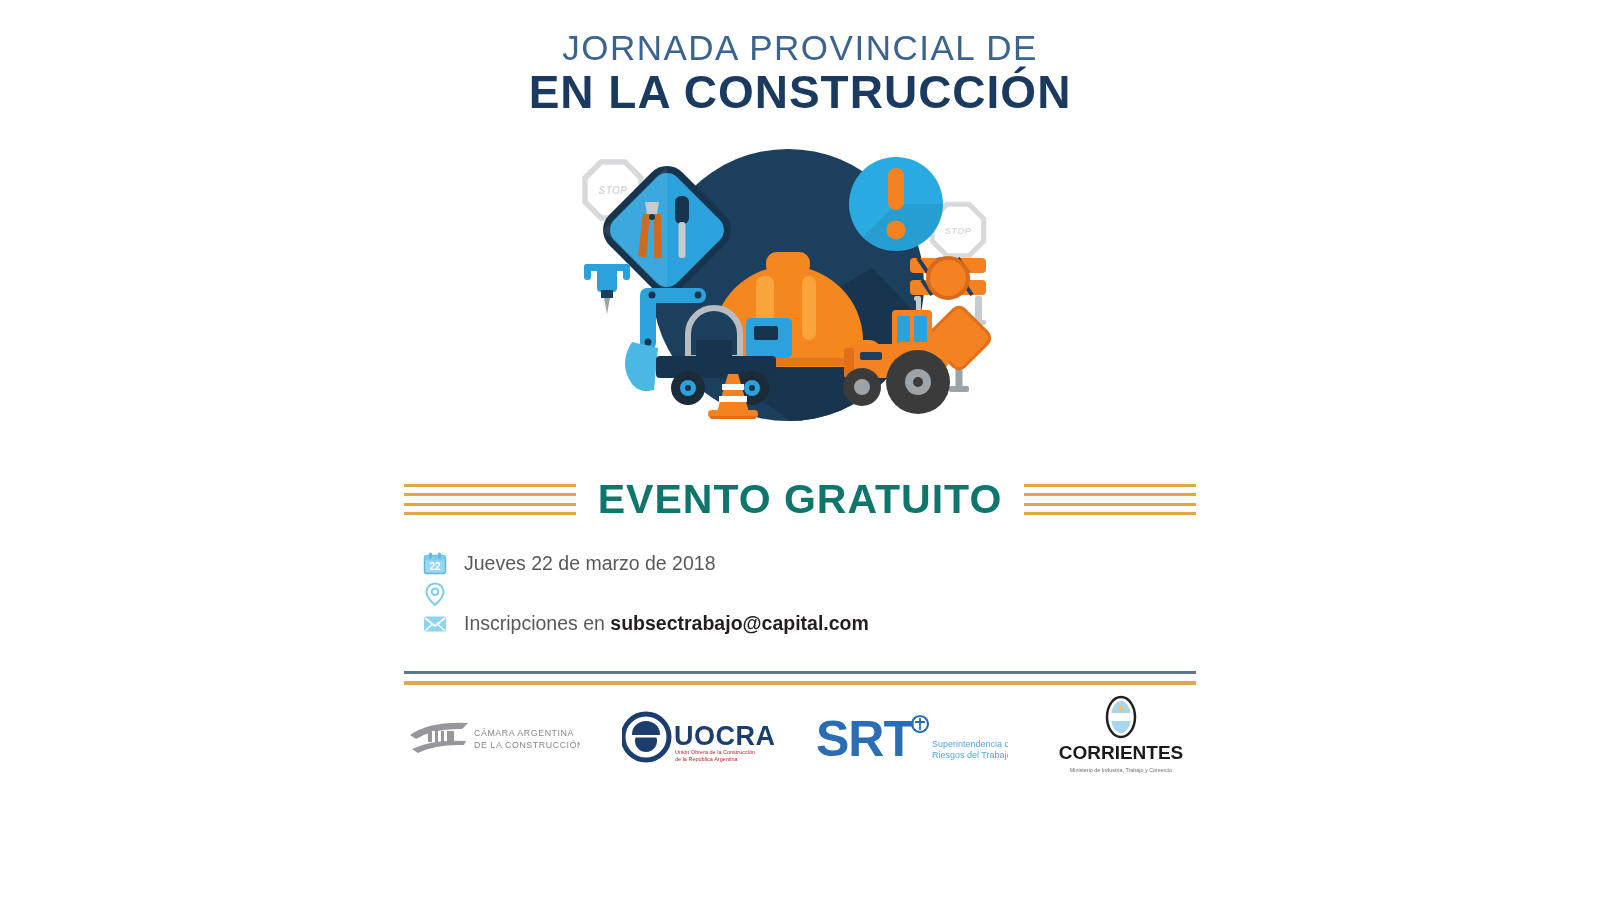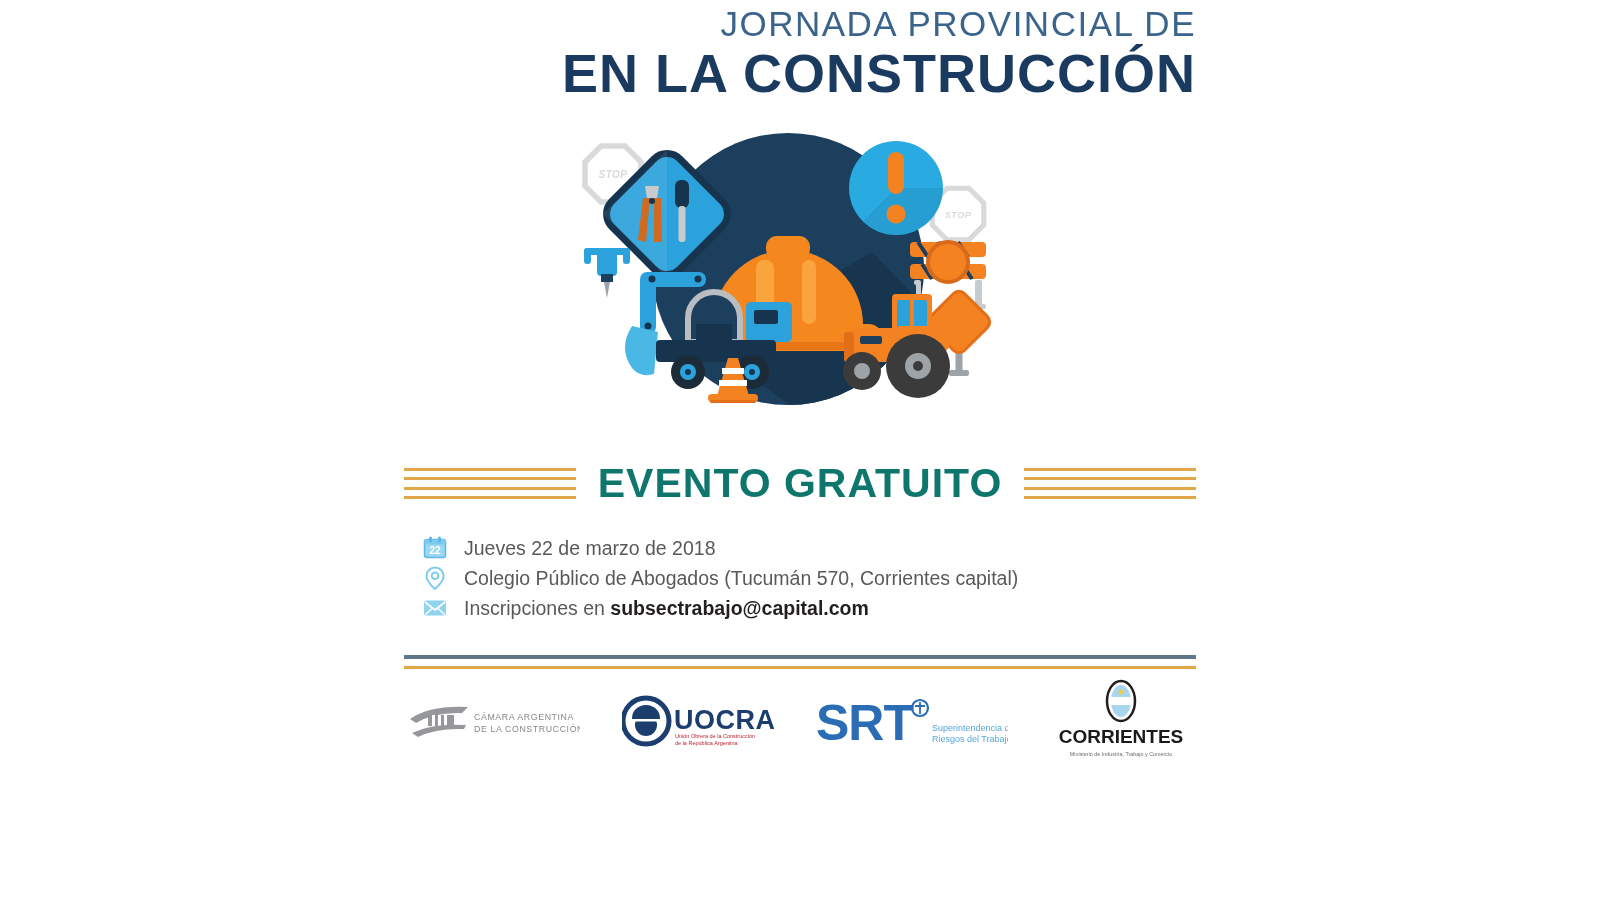--- a/index.html
+++ b/index.html
@@ -1,24 +1,24 @@
 <!DOCTYPE html>
 <html><head>
 <meta charset="utf-8">
 <style>
   html,body{margin:0;padding:0;background:#fff;}
   .page{position:relative;width:1600px;height:900px;background:#ffffff;overflow:hidden;
         font-family:"Liberation Sans", sans-serif;}
   .poster{position:absolute;left:50%;top:0;transform:translateX(-50%);width:792px;}
 
   
-  .title{ text-align:right; margin-top:4px; }
+  .title{ text-align:center; margin-top:28px; }
   .t1{ font-size:35px; color:#3B648C; letter-spacing:1.5px; font-weight:400; }
   .t2{ font-size:55px; color:#1B3A5F; font-weight:bold; letter-spacing:1px; line-height:1.08; margin-top:6px; }
-  .t3{ font-size:54px; color:#1B3A5F; font-weight:bold; letter-spacing:1px; line-height:1.08; }
+  .t3{ font-size:46px; color:#1B3A5F; font-weight:bold; letter-spacing:1px; line-height:1.08; }
 
   
   .illustration{ margin-top:24px; text-align:center; height:298px;font-style:italic; }
 
   
   .banner{ display:flex; align-items:center; gap:22px; margin-top:36px; }
   .gold-lines{ flex:1; height:31px;
     background:repeating-linear-gradient(to bottom, #DFA94A 0 3px, transparent 3px 9.33px); }
   .banner-text{ font-size:41px; font-weight:bold; color:#0f766e; letter-spacing:1px; white-space:nowrap; }
 
@@ -195,21 +195,20 @@
         </svg>
         <span class="detail-text">Jueves 22 de marzo de 2018</span>
       </div>
 
 
       <div class="detail-row">
         <svg width="26" height="26" viewBox="0 0 26 26">
           <path d="M13,2.5 C8,2.5 4.5,6.3 4.5,11 C4.5,16.5 13,24 13,24 C13,24 21.5,16.5 21.5,11 C21.5,6.3 18,2.5 13,2.5 Z" fill="#FFFFFF" stroke="#7ECBEE" stroke-width="2"></path>
           <circle cx="13" cy="10.8" r="3.3" fill="none" stroke="#7ECBEE" stroke-width="2"></circle>
         </svg>
-        <span class="detail-text">Colegio Público de Abogados (Tucumán 570, Corrientes capital)</span>
       </div>
 
       <div class="detail-row">
         <svg width="26" height="26" viewBox="0 0 26 26">
           <rect x="2" y="5.5" width="22" height="15" rx="2" fill="#8ED3F0"></rect>
           <path d="M3,7 L13,15 L23,7" stroke="#FFFFFF" stroke-width="1.8" fill="none"></path>
           <path d="M3.5,19.5 L10,13.5 M22.5,19.5 L16,13.5" stroke="#FFFFFF" stroke-width="1.5"></path>
         </svg>
         <span class="detail-text"><span>Inscripciones en </span><span class="email">subsectrabajo@capital.com</span></span>
       </div>

